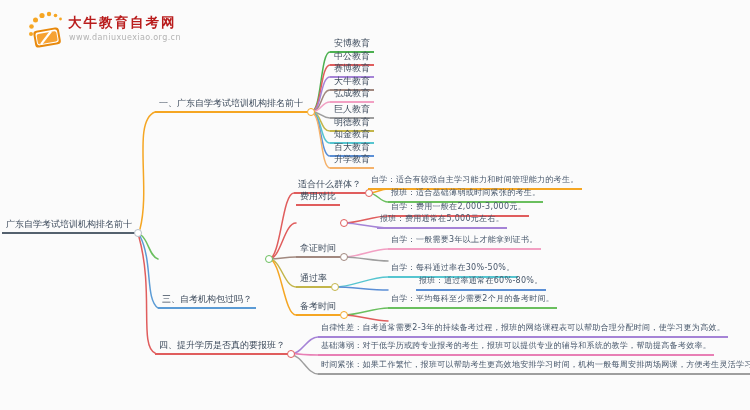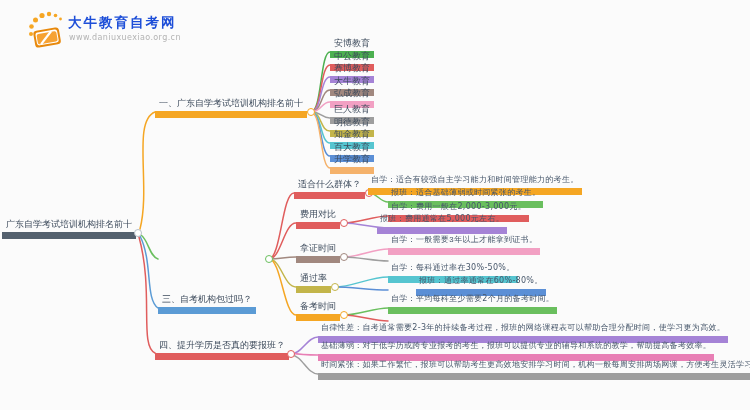--- a/index.html
+++ b/index.html
@@ -1,24 +1,24 @@
 <!DOCTYPE html>
 <html><head>
 <meta charset="utf-8">
 <style>
   html,body{margin:0;padding:0;background:#fbfbfb;font-family:"DejaVu Sans","Liberation Sans",sans-serif;}
   .stage{position:relative;width:750px;height:410px;overflow:hidden;background:#fbfbfb;}
   svg.wires{position:absolute;left:0;top:0;pointer-events:none;}
-  .nd{position:absolute;white-space:nowrap;color:#3d4b5c;border-bottom:7px solid #84cc16;}
+  .nd{position:absolute;white-space:nowrap;color:#3d4b5c;border-bottom:2px solid #84cc16;}
   .t9{font-size:9px;line-height:12px;padding:2px 4px 2px;}
   .t8{font-size:8px;line-height:10px;padding:1px 3px 3px;letter-spacing:0.3px;color:#46566a;}
   .hub{position:absolute;width:8px;height:8px;box-sizing:border-box;border:1.5px solid #999;border-radius:50%;background:#fff;}
   .logo{position:absolute;left:26px;top:8px;width:220px;height:44px;}
   .logo-ic{position:absolute;left:0;top:2px;}
-  .logo-tt{position:absolute;left:42px;top:6px;font-size:13.5px;font-weight:bold;color:#1d4ed8;letter-spacing:2px;}
+  .logo-tt{position:absolute;left:42px;top:6px;font-size:13.5px;font-weight:bold;color:#b91c1c;letter-spacing:2px;}
   .logo-url{position:absolute;left:43px;top:25px;font-size:8px;color:#b3b3b3;letter-spacing:0.4px;}
 </style>
 </head>
 <body>
 
 <div class="stage">
 
   <svg class="wires" width="750" height="410" viewBox="0 0 750 410">
     <g fill="none" stroke-width="1.5" stroke-linecap="round">
 
@@ -99,28 +99,28 @@
   <div class="nd t9" style="left: 330px; top: 139px; border-bottom-color: rgb(91, 143, 214);">百大教育</div>
   <div class="nd t9" style="left: 330px; top: 151px; border-bottom-color: rgb(245, 178, 107);">升学教育</div>
 
   <div class="hub" style="left: 265px; top: 255px; border-color: rgb(106, 191, 94);"></div>
 
   <div class="nd t9" style="left: 294px; top: 176px; border-bottom-color: rgb(224, 93, 93);">适合什么群体？</div>
   <div class="hub" style="left: 365px; top: 189px; border-color: rgb(224, 93, 93);"></div>
   <div class="nd t8" style="left: 368px; top: 174px; border-bottom-color: rgb(245, 166, 35);">自学：适合有较强自主学习能力和时间管理能力的考生。</div>
   <div class="nd t8" style="left: 388px; top: 187px; border-bottom-color: rgb(106, 191, 94);">报班：适合基础薄弱或时间紧张的考生。</div>
 
-  <div class="nd t9" style="left: 296px; top: 206px; border-bottom-color: rgb(224, 93, 93);">费用对比</div>
+  <div class="nd t9" style="left: 296px; top: 188px; border-bottom-color: rgb(224, 93, 93);">费用对比</div>
   <div class="hub" style="left: 340px; top: 219px; border-color: rgb(224, 93, 93);"></div>
   <div class="nd t8" style="left: 388px; top: 201px; border-bottom-color: rgb(224, 93, 93);">自学：费用一般在2,000-3,000元。</div>
   <div class="nd t8" style="left: 377px; top: 213px; border-bottom-color: rgb(165, 131, 214);">报班：费用通常在5,000元左右。</div>
 
   <div class="nd t9" style="left: 296px; top: 240px; border-bottom-color: rgb(161, 136, 127);">拿证时间</div>
   <div class="hub" style="left: 340px; top: 253px; border-color: rgb(161, 136, 127);"></div>
-  <div class="nd t8" style="left: 388px; top: 234px; border-bottom-color: rgb(242, 160, 195); font-family: Liberation Mono, monospace;">自学：一般需要3年以上才能拿到证书。</div>
+  <div class="nd t8" style="left: 388px; top: 234px; border-bottom-color: rgb(242, 160, 195);">自学：一般需要3年以上才能拿到证书。</div>
 
   <div class="nd t9" style="left: 296px; top: 270px; border-bottom-color: rgb(195, 181, 74);">通过率</div>
   <div class="hub" style="left: 331px; top: 283px; border-color: rgb(195, 181, 74);"></div>
   <div class="nd t8" style="left: 388px; top: 262px; border-bottom-color: rgb(86, 197, 208);">自学：每科通过率在30%-50%。</div>
   <div class="nd t8" style="left: 388px; top: 275px; border-bottom-color: rgb(91, 143, 214); margin-left: 28px;">报班：通过率通常在60%-80%。</div>
 
   <div class="nd t9" style="left: 296px; top: 298px; border-bottom-color: rgb(245, 166, 35);">备考时间</div>
   <div class="hub" style="left: 340px; top: 311px; border-color: rgb(245, 166, 35);"></div>
   <div class="nd t8" style="left: 388px; top: 293px; border-bottom-color: rgb(106, 191, 94);">自学：平均每科至少需要2个月的备考时间。</div>
 

